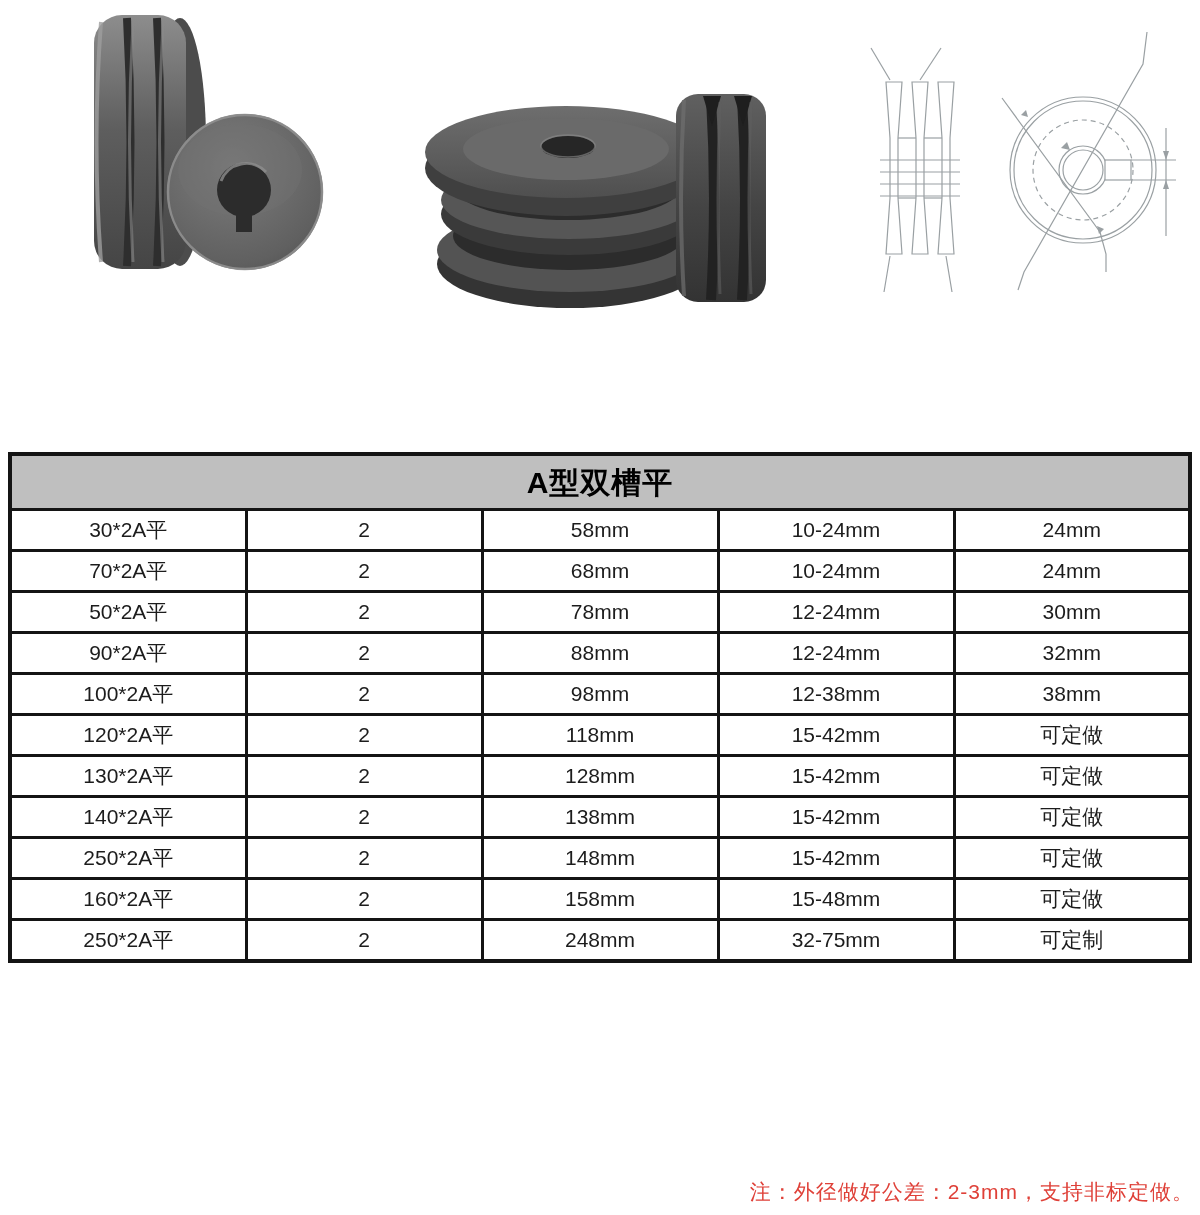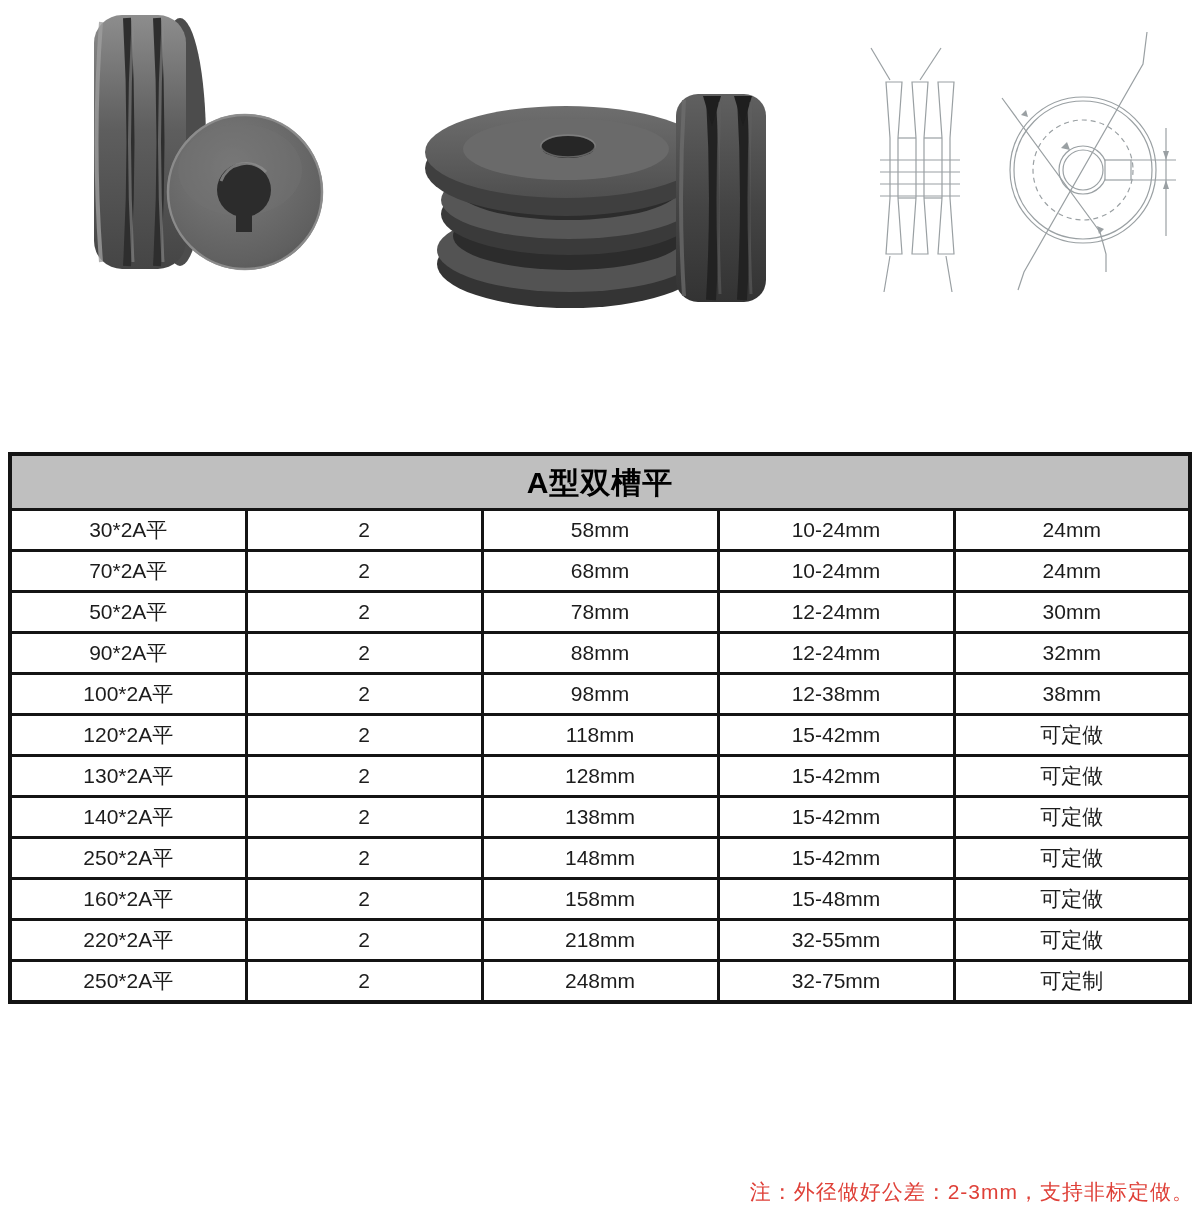--- a/index.html
+++ b/index.html
@@ -238,27 +238,20 @@
           <td>可定做</td>
         </tr>
         <tr>
           <td>160*2A平</td>
           <td>2</td>
           <td>158mm</td>
           <td>15-48mm</td>
           <td>可定做</td>
         </tr>
         <tr>
-          <td>220*2A平</td>
-          <td>2</td>
-          <td>218mm</td>
-          <td>32-55mm</td>
-          <td>可定做</td>
-        </tr>
-        <tr>
           <td>250*2A平</td>
           <td>2</td>
           <td>248mm</td>
           <td>32-75mm</td>
           <td>可定制</td>
         </tr>
       </tbody>
   </table>
 </div>
 

